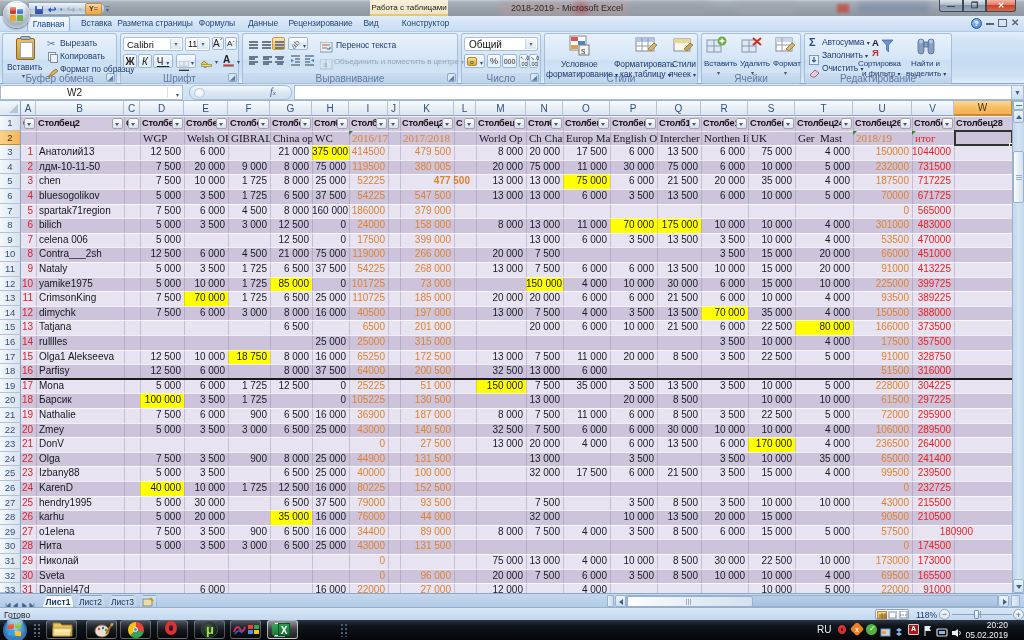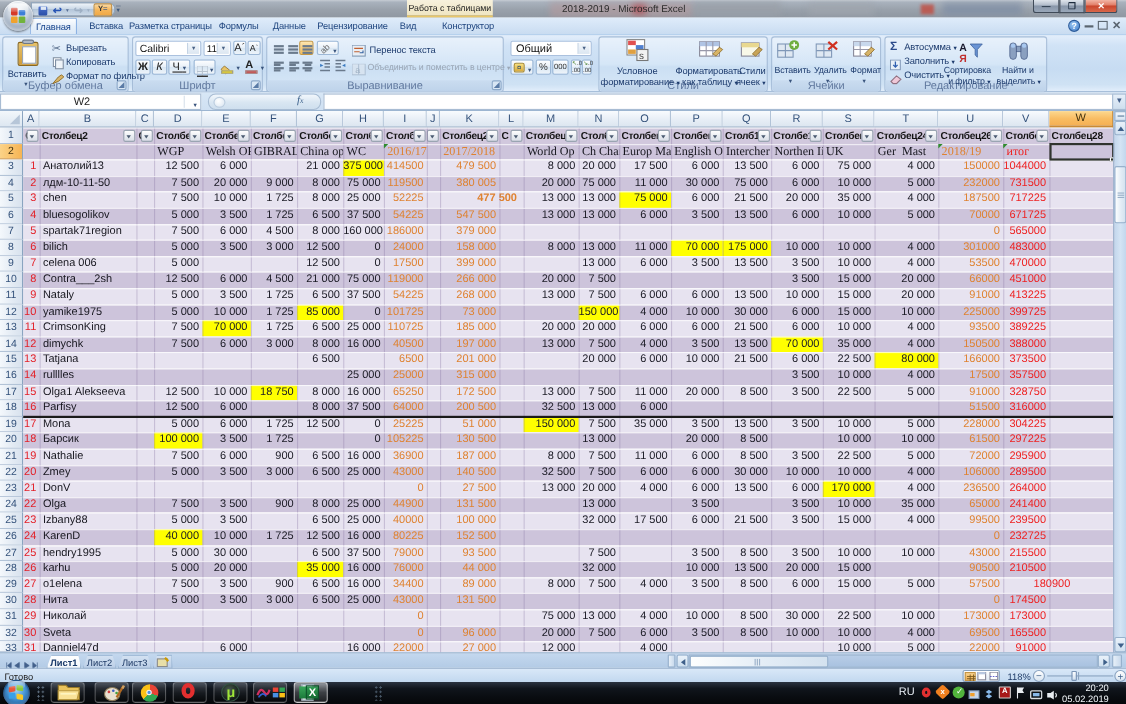--- a/index.html
+++ b/index.html
@@ -121,20 +121,24 @@
 <div class="dlg">◢</div>
 </div>
 <div class="grp" style="left:120px;width:119px;">
 <div class="grplabel">Шрифт</div>
 <div class="dlg">◢</div>
 </div>
 <div class="grp" style="left:242px;width:216px;">
 <div class="grplabel">Выравнивание</div>
 <div class="dlg">◢</div>
 </div>
+<div class="grp" style="left:461px;width:80px;">
+<div class="grplabel">Число</div>
+<div class="dlg">◢</div>
+</div>
 <div class="grp" style="left:544px;width:154px;">
 <div class="grplabel">Стили</div>
 </div>
 <div class="grp" style="left:701px;width:100px;">
 <div class="grplabel">Ячейки</div>
 </div>
 <div class="grp" style="left:804px;width:148px;">
 <div class="grplabel">Редактирование</div>
 </div>
 <div class="abs" style="left:8px;top:4px;width:34px;height:44px;"></div>
@@ -144,21 +148,21 @@
       <div class="rtxt" style="left:7px;top:30px;">Вставить</div>
       <div class="abs" style="left:22px;top:40px;font-size:6px;color:#39547d;">▾</div>
       <div class="abs" style="left:47px;top:6px;width:11px;height:10px;color:#5b708e;font-size:10px;">✂</div>
       <div class="rtxt" style="left:60px;top:6px;">Вырезать</div>
       <div class="abs" style="left:48px;top:20px;width:8px;height:9px;background:#fff;border:1px solid #7e8ea2;"></div>
       <div class="abs" style="left:50px;top:22px;width:8px;height:9px;background:#eef3f8;border:1px solid #7e8ea2;"></div>
       <div class="rtxt" style="left:60px;top:19px;">Копировать</div>
       <div class="abs" style="left:47px;top:32px;width:12px;height:10px;"><svg width="12" height="10">
           <path d="M1 9 L6 3 L9 1 L11 3 L6 7 Z" fill="#d8b468" stroke="#8a6820" stroke-width="0.8"></path>
         </svg></div>
-      <div class="rtxt" style="left:60px;top:32px;">Формат по фильтр</div>
+      <div class="rtxt" style="left:60px;top:32px;">Формат по образцу</div>
       <div class="combo" style="left:123px;top:5px;width:60px;height:14px;line-height:13px;padding-left:3px;font-size:9.5px;">Calibri<span class="da">▾</span></div>
       <div class="combo" style="left:185px;top:5px;width:25px;height:14px;line-height:13px;padding-left:2px;font-size:9px;">11<span class="da">▾</span></div>
       <div class="btn2" style="left:212px;top:5px;width:12px;height:13px;font-size:10px;color:#222;text-align:center;line-height:12px;">A´</div>
       <div class="btn2" style="left:225px;top:5px;width:12px;height:13px;font-size:8px;color:#222;text-align:center;line-height:12px;">Aˋ</div>
       <div class="btn2" style="left:123px;top:22px;width:14px;height:14px;font-size:10px;font-weight:bold;color:#222;text-align:center;line-height:13px;">Ж</div>
       <div class="btn2" style="left:138px;top:22px;width:14px;height:14px;font-size:10px;font-style:italic;color:#222;text-align:center;line-height:13px;">К</div>
       <div class="btn2" style="left:153px;top:22px;width:20px;height:14px;font-size:10px;text-decoration:underline;color:#222;text-align:center;line-height:13px;">Ч <span style="font-size:6px;text-decoration:none;color:#39547d;">▾</span></div>
       <div class="btn2" style="left:176px;top:22px;width:20px;height:14px;">
         <div class="abs" style="left:2px;top:2px;width:9px;height:9px;"><svg width="10" height="10">
             <path d="M0 5 h10 M5 0 v10" stroke="#b8c4d0" stroke-width="1"></path>

